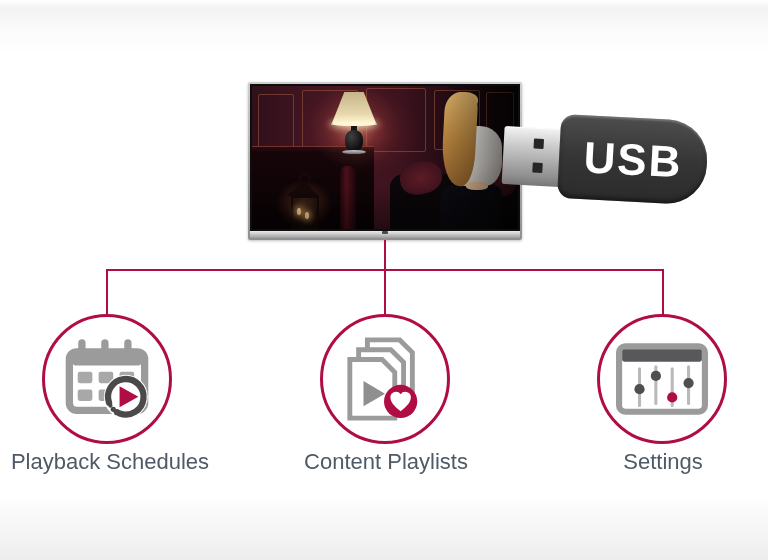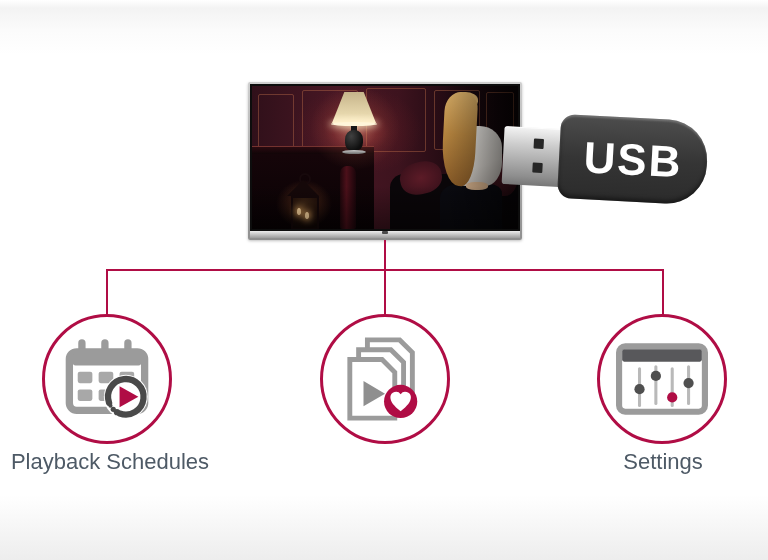--- a/index.html
+++ b/index.html
@@ -173,20 +173,21 @@
   <div class="circle c2">
     <svg width="86" height="86" viewBox="0 0 88 88">
       <path d="M 26 4 h 33 l 13 13 v 47 h -46 z" fill="#ffffff" stroke="#9b9b9b" stroke-width="5"></path>
       <path d="M 17 14 h 33 l 13 13 v 47 h -46 z" fill="#ffffff" stroke="#9b9b9b" stroke-width="5"></path>
       <path d="M 8 24 h 33 l 13 13 v 47 h -46 z" fill="#ffffff" stroke="#9b9b9b" stroke-width="5"></path>
       <path d="M 22 46 L 44 59 L 22 72 Z" fill="#8f8f8f"></path>
       <circle cx="60" cy="67" r="17" fill="#b00d45"></circle>
       <path d="M60 77 C 53 71.5, 49.5 67.5, 49.5 62.5 A 5.8 5.8 0 0 1 60 59.5 A 5.8 5.8 0 0 1 70.5 62.5 C 70.5 67.5, 67 71.5, 60 77 Z" fill="#ffffff"></path>
     </svg>
   </div>
+  <div class="flabel fl2">Content Playlists</div>
 
   <div class="circle c3">
     <svg width="94" height="74" viewBox="0 0 92 72">
       <rect x="4" y="4" width="84" height="64" rx="6" fill="#ffffff" stroke="#9b9b9b" stroke-width="6"></rect>
       <rect x="7" y="7" width="78" height="12" rx="2" fill="#58585b"></rect>
       <line x1="24" y1="26" x2="24" y2="62" stroke="#b9b9b9" stroke-width="3" stroke-linecap="round"></line>
       <line x1="40" y1="24" x2="40" y2="60" stroke="#b9b9b9" stroke-width="3" stroke-linecap="round"></line>
       <line x1="56" y1="26" x2="56" y2="62" stroke="#b9b9b9" stroke-width="3" stroke-linecap="round"></line>
       <line x1="72" y1="24" x2="72" y2="60" stroke="#b9b9b9" stroke-width="3" stroke-linecap="round"></line>
       <circle cx="24" cy="46" r="5" fill="#4f4f4f"></circle>

